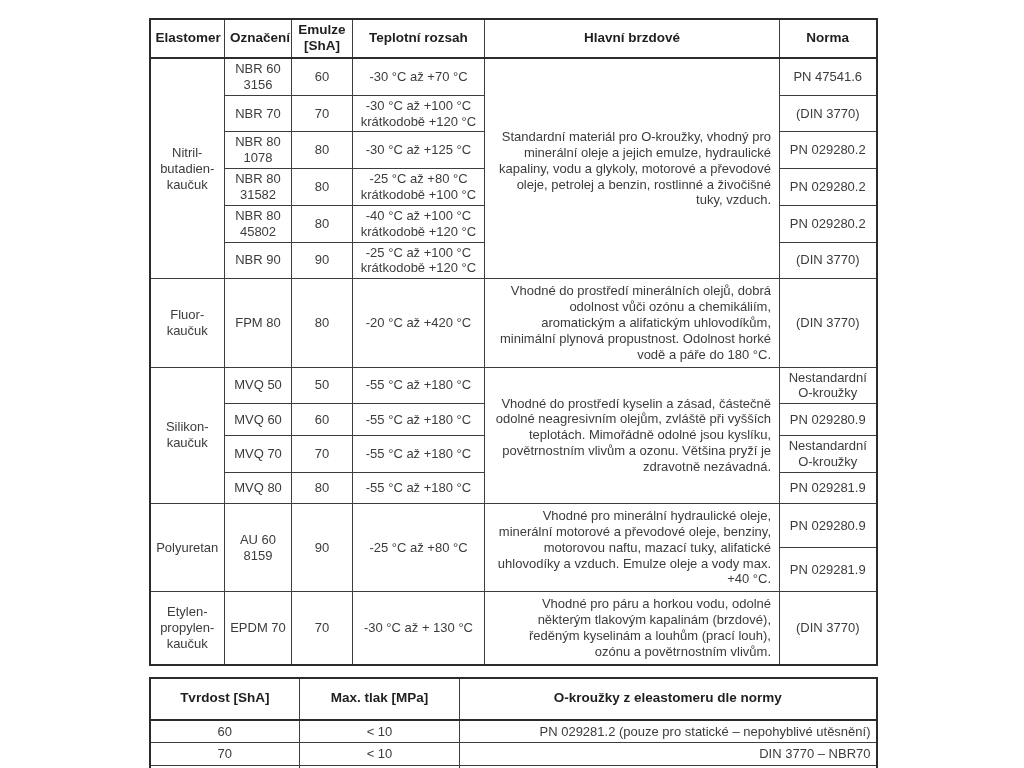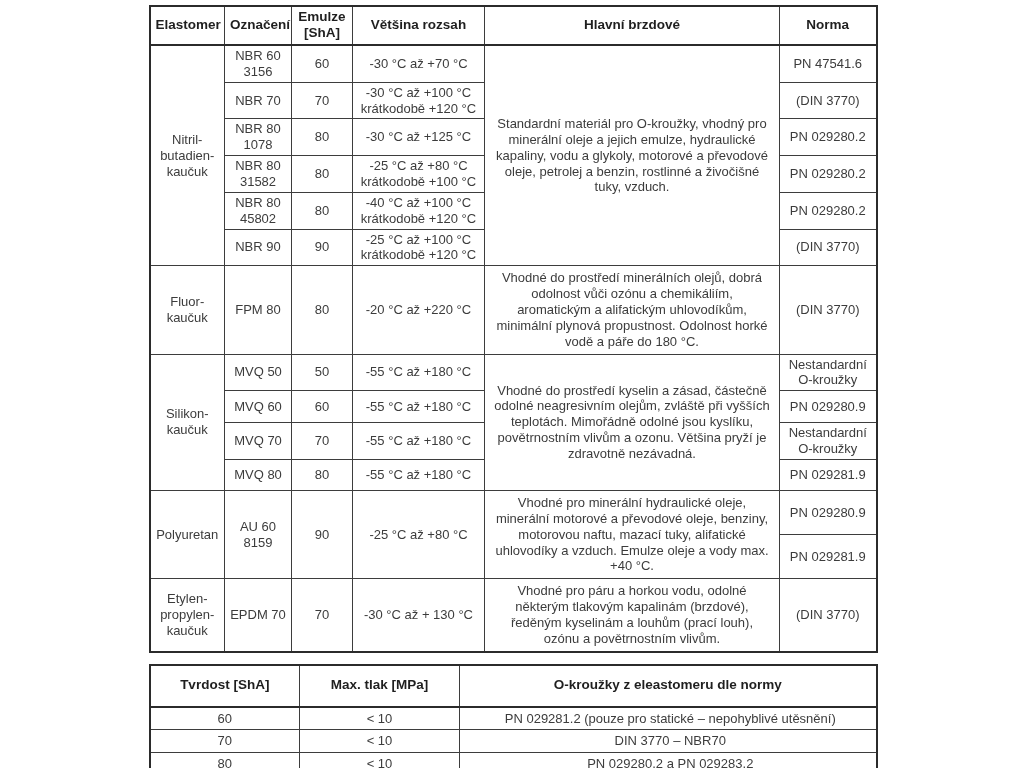--- a/index.html
+++ b/index.html
@@ -6,21 +6,21 @@
     margin: 0;
     padding: 0;
     background: #ffffff;
     font-family: "Liberation Sans", sans-serif;
   }
   .page {
     width: 1024px;
     height: 768px;
     background: #ffffff;
     box-sizing: border-box;
-    padding-top: 5px;
+    padding-top: 18px;
   }
   .tables-wrap {
     width: 727px;
     margin: 0 auto;
   }
   table {
     border-collapse: collapse;
     table-layout: fixed;
     width: 727px;
     border: 2px solid #2b2b2b;
@@ -37,27 +37,27 @@
     box-sizing: border-box;
     overflow: hidden;
   }
   th {
     font-weight: bold;
     color: #1f1f1f;
     border-bottom: 2px solid #2b2b2b;
     font-size: 13.5px;
   }
   td.usage {
-    text-align: center;
+    text-align: right;
     padding: 4px 8px;
     vertical-align: middle;
   }
   .gap { height: 11px; }
   #pressure-table td.norm-cell {
-    text-align: center;
+    text-align: right;
     padding-left: 10px;
   }
 </style>
 </head>
 <body>
 
 <div class="page">
   <div class="tables-wrap">
 
     <table id="elastomer-table">
@@ -68,21 +68,21 @@
         <col style="width:132px">
           <col style="width:295px">
           <col style="width:97px">
       </colgroup>
       <thead>
         <tr style="height:38px">
           <th>Elastomer</th>
           <th>Označení</th>
           <th>Emulze
 [ShA]</th>
-          <th>Většina rozsah</th>
+          <th>Teplotní rozsah</th>
           <th>Hlavní brzdové</th>
           <th>Norma</th>
         </tr>
       </thead>
       <tbody>
 
         <tr style="height:33px">
           <td rowspan="6">Nitril-
 butadien-
 kaučuk</td>
@@ -129,21 +129,21 @@
           <td>-25 °C až +100 °C
 krátkodobě +120 °C</td>
           <td>(DIN 3770)</td>
         </tr>
 
         <tr style="height:83px">
           <td>Fluor-
 kaučuk</td>
           <td>FPM 80</td>
           <td>80</td>
-          <td>-20 °C až +220 °C</td>
+          <td>-20 °C až +420 °C</td>
           <td class="usage">Vhodné do prostředí minerálních olejů, dobrá odolnost vůči ozónu a chemikáliím, aromatickým a alifatickým uhlovodíkům, minimální plynová propustnost. Odolnost horké vodě a páře do 180 °C.</td>
           <td>(DIN 3770)</td>
         </tr>
 
         <tr style="height:31px">
           <td rowspan="4">Silikon-
 kaučuk</td>
           <td>MVQ 50</td>
           <td>50</td>
           <td>-55 °C až +180 °C</td>

